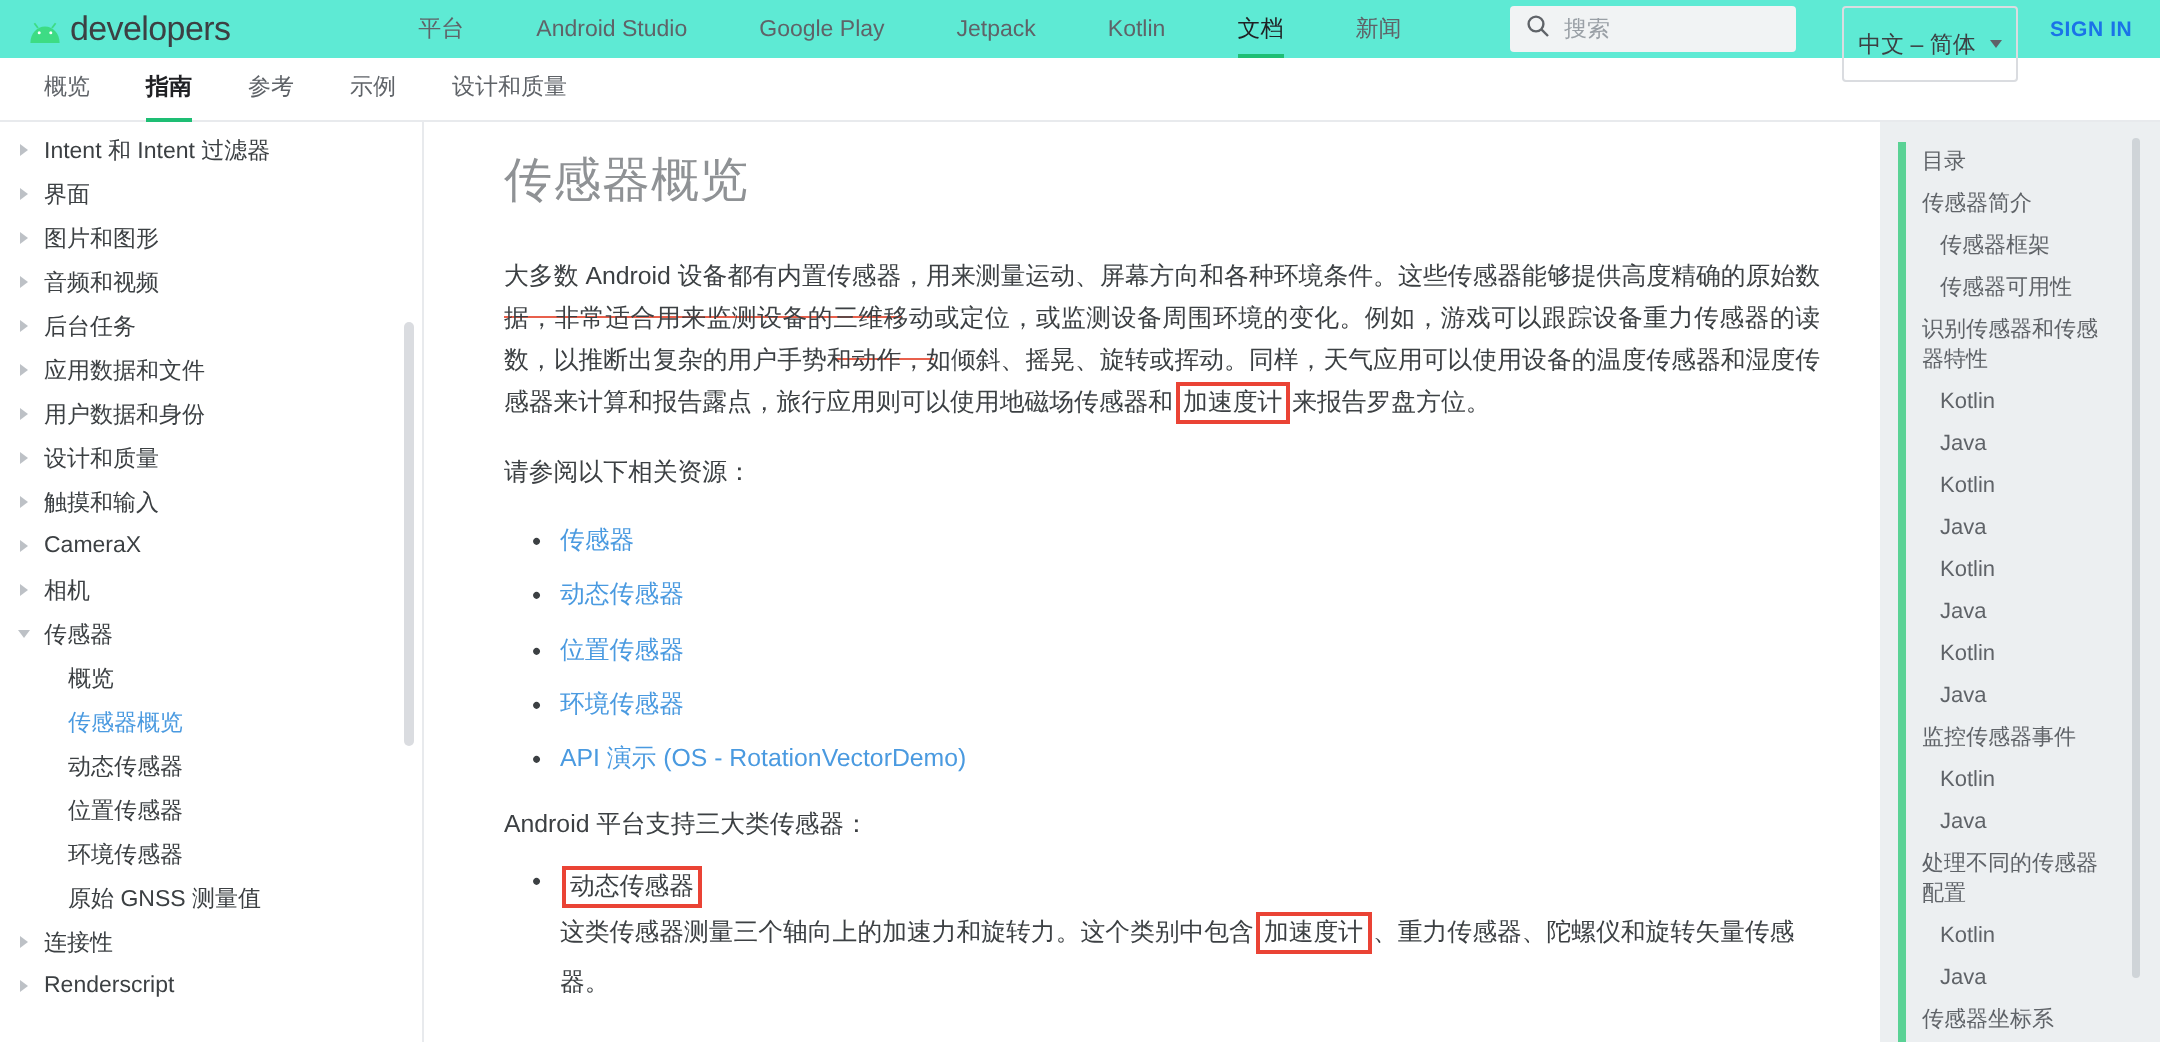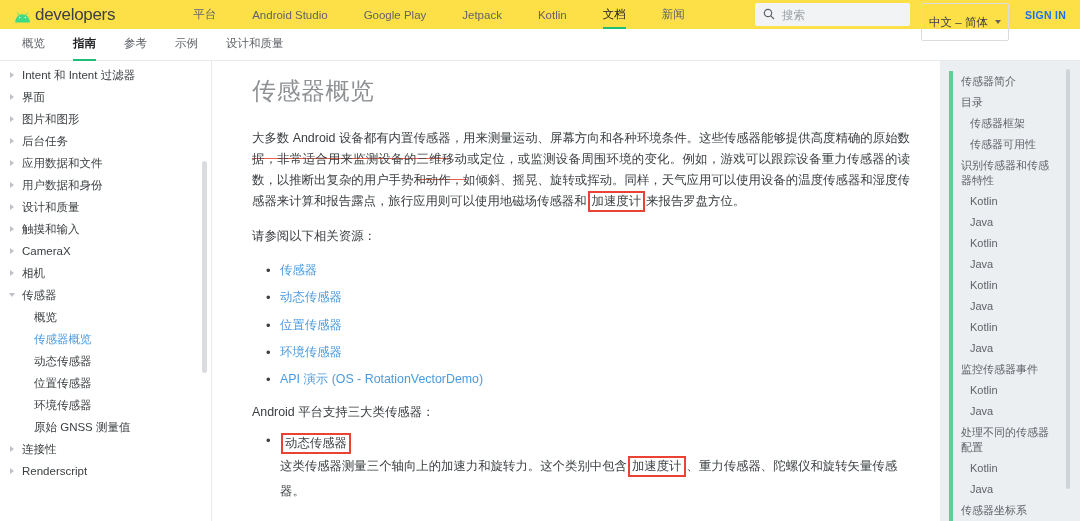--- a/index.html
+++ b/index.html
@@ -7,44 +7,45 @@
     width: 1080px; height: 521px;
     overflow: hidden;
     background: #fff;
     font-family: "Liberation Sans", "DejaVu Sans", sans-serif;
     color: #3c4043;
   }
   
   .topbar {
     height: 29px;
     display: flex; align-items: center;
-    background: #fde047;
+    background: #5eead4;
     position: relative;
     padding-left: 14px;
+    gap: 16px;
   }
   .logo { display: flex; align-items: center; gap: 4px; }
   .droid-icon { width: 17px; height: 11px; position: relative; display:block; }
   .logo-text {
     font-size: 17px; color: #3c4043; letter-spacing: -0.3px;
     font-weight: 400; line-height: 1;
   }
   .topnav { display: flex; align-items: center; margin-left: 60px; height: 29px; }
   .topnav-item {
     font-size: 11.5px; color: #5f6368; padding: 0 18px;
     height: 29px; display: flex; align-items: center;
     position: relative; white-space: nowrap; cursor: pointer;
   }
   .topnav-item.active { color: #202124; font-weight: 400; }
   .topnav-item.active::after {
     content: ""; position: absolute; left: 18px; right: 18px; bottom: 0;
     height: 2.5px; background: #1ebe74;
   }
   .search-wrap {
     position: absolute; left: 755px; top: 3px;
-    width: 155px; height: 23px;
+    width: 143px; height: 23px;
     background: #f1f3f4; border-radius: 2px;
     display: flex; align-items: center; padding-left: 8px; gap: 7px;
   }
   .search-input {
     border: none; background: transparent; outline: none;
     font-size: 11.5px; color: #80868b; width: 110px;
     font-family: "Liberation Sans", sans-serif;
   }
   .search-input::placeholder { color: #9aa0a6; }
   .lang-select {
@@ -231,20 +232,26 @@
     <div class="nav-item">
         <span class="nav-arrow">
           <i></i>
         </span>
         <span class="nav-label">图片和图形</span>
       </div>
     <div class="nav-item">
         <span class="nav-arrow">
           <i></i>
         </span>
+        <span class="nav-label">音频和视频</span>
+      </div>
+    <div class="nav-item">
+        <span class="nav-arrow">
+          <i></i>
+        </span>
         <span class="nav-label">后台任务</span>
       </div>
     <div class="nav-item">
         <span class="nav-arrow">
           <i></i>
         </span>
         <span class="nav-label">应用数据和文件</span>
       </div>
     <div class="nav-item">
         <span class="nav-arrow">
@@ -339,22 +346,22 @@
       <li>
         <span class="cat-title"><span class="box-red">动态传感器</span></span>
         <span class="cat-desc"><span>这类传感器测量三个轴向上的加速力和旋转力。这个类别中包含</span><span class="box-red">加速度计</span><span>、重力传感器、陀螺仪和旋转矢量传感器。</span></span>
       </li>
 
     </ul>
   </main>
 
   <aside class="toc">
     <div class="toc-green"></div>
+    <div class="toc-item">目录</div>
     <div class="toc-item">传感器简介</div>
-    <div class="toc-item">目录</div>
     <div class="toc-item lvl2">传感器框架</div>
     <div class="toc-item lvl2">传感器可用性</div>
     <div class="toc-item">识别传感器和传感器特性</div>
     <div class="toc-item lvl2">Kotlin</div>
     <div class="toc-item lvl2">Java</div>
     <div class="toc-item lvl2">Kotlin</div>
     <div class="toc-item lvl2">Java</div>
     <div class="toc-item lvl2">Kotlin</div>
     <div class="toc-item lvl2">Java</div>
     <div class="toc-item lvl2">Kotlin</div>

